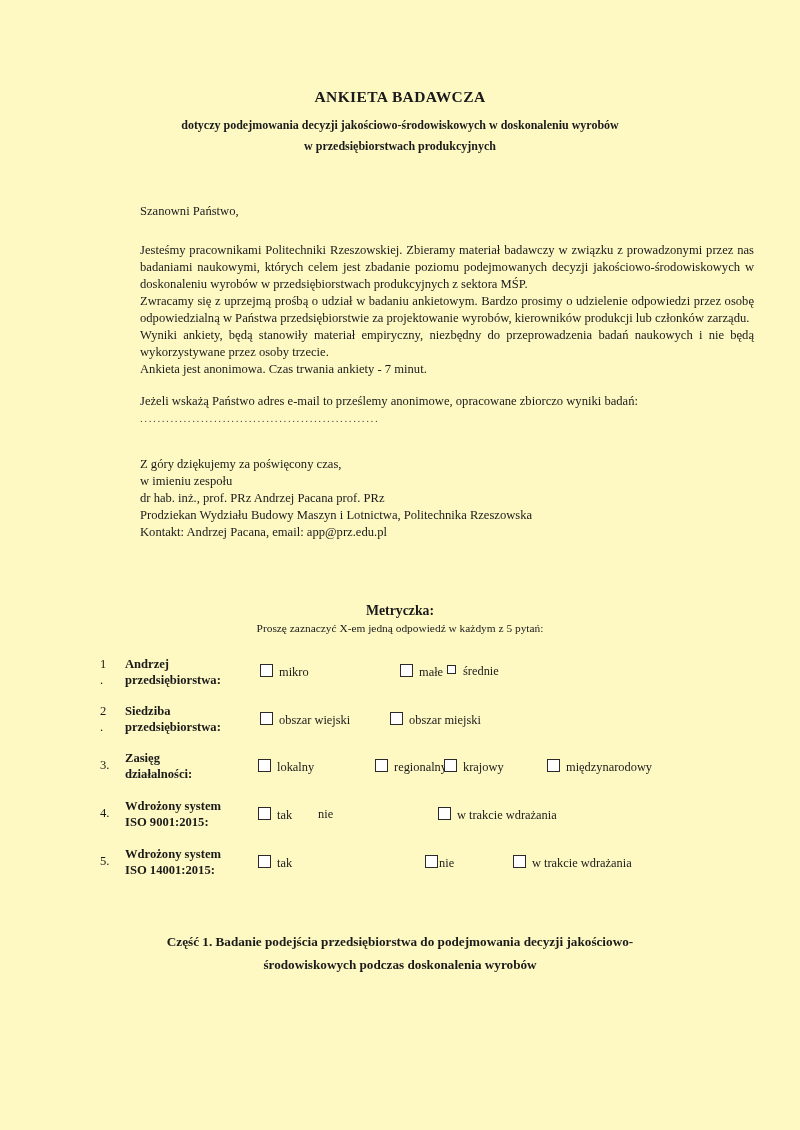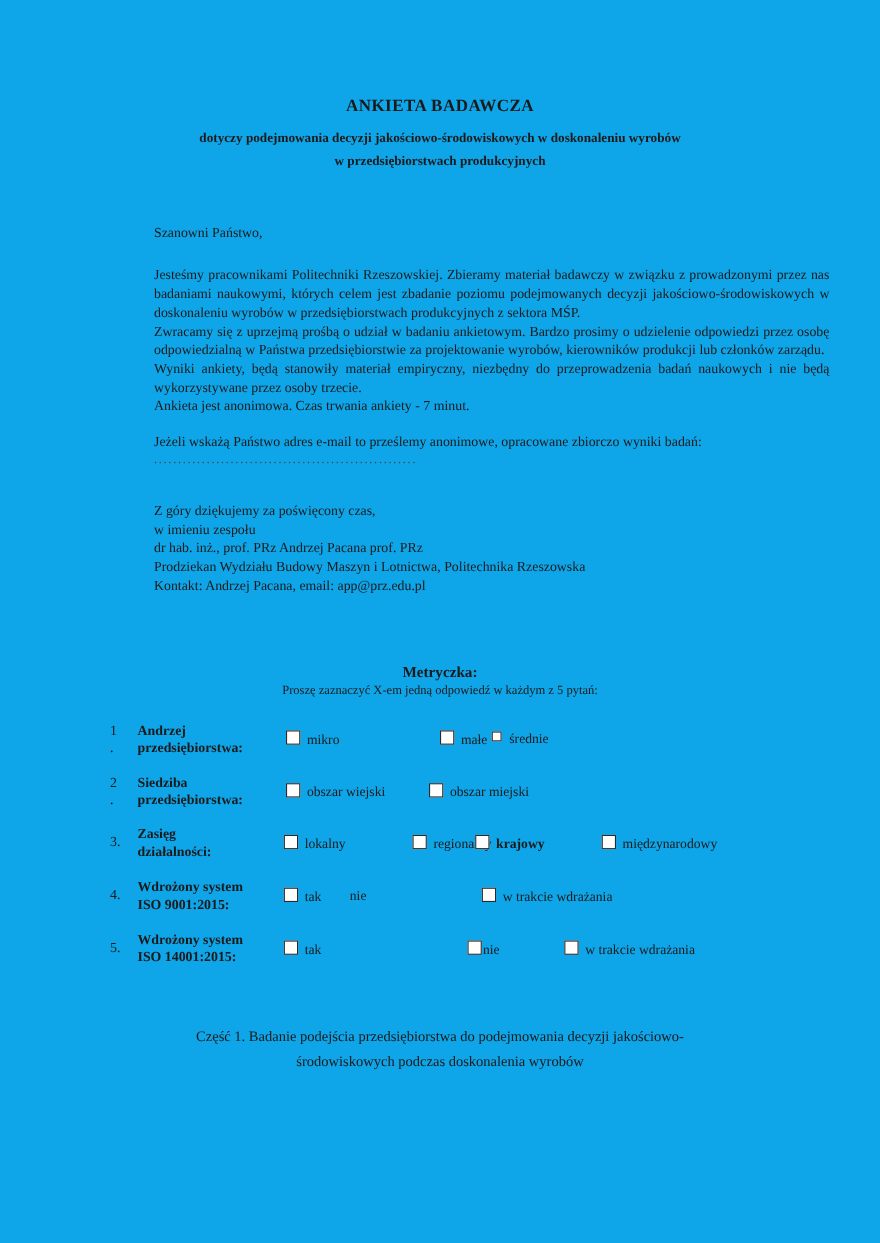--- a/index.html
+++ b/index.html
@@ -1,17 +1,17 @@
 <!DOCTYPE html>
 <html><head>
 <meta charset="utf-8">
 <style>
   html,body{margin:0;padding:0;background:#fff;}
   .page{
-    position:relative;width:800px;height:1130px;background:#0ea5e9;
+    position:relative;width:800px;height:1130px;background:#fef9c3;
     font-family:"Liberation Serif","DejaVu Serif",serif;color:#1a1a1a;
     overflow:hidden;
   }
   .block{display:block;}
   .doc-title{
     position:absolute;top:88px;left:0;width:100%;text-align:center;
     font-size:15.5px;font-weight:bold;letter-spacing:.4px;
   }
   .doc-subtitle{
     position:absolute;top:115px;left:100px;width:600px;text-align:center;
@@ -56,21 +56,21 @@
   .opt{position:absolute;top:9px;font-size:12.4px;white-space:nowrap;}
   .q-row-1 .opt{top:8px;}
   .cb{
     display:inline-block;width:11px;height:11px;border:1px solid #2a2a2a;
     vertical-align:-1px;margin-right:6px;background:#fff;
   }
   .cb.small{width:7px;height:7px;vertical-align:1px;margin-right:7px;}
   .cb.nogap{margin-right:1px;}
   .part1-heading{
     position:absolute;top:930px;left:120px;width:560px;text-align:center;
-    font-size:13.2px;font-weight:normal;line-height:23px;
+    font-size:13.2px;font-weight:bold;line-height:23px;
   }
 </style>
 </head>
 <body>
 
 <div class="page">
 
   <div class="doc-title">ANKIETA BADAWCZA</div>
 
   <div class="doc-subtitle">
@@ -126,21 +126,21 @@
   </div>
 
   <div class="q-row q-row-3">
     <span class="q-num single">3.</span>
     <span class="q-label">
       <span class="block">Zasięg</span>
       <span class="block">działalności:</span>
     </span>
     <span class="opt" style="left:258px;"><span class="cb"></span><span>lokalny</span></span>
     <span class="opt" style="left:355px;padding-left:20px;"><span class="cb"></span><span>regionalny</span></span>
-    <span class="opt" style="left:432px;font-weight:bold;"><span class="cb"></span><span>krajowy</span></span>
+    <span class="opt" style="left:444px;"><span class="cb"></span><span>krajowy</span></span>
     <span class="opt" style="left:547px;"><span class="cb"></span><span>międzynarodowy</span></span>
   </div>
 
   <div class="q-row q-row-4">
     <span class="q-num single">4.</span>
     <span class="q-label">
       <span class="block">Wdrożony system</span>
       <span class="block">ISO 9001:2015:</span>
     </span>
     <span class="opt" style="left:258px;"><span class="cb"></span><span>tak</span></span>

